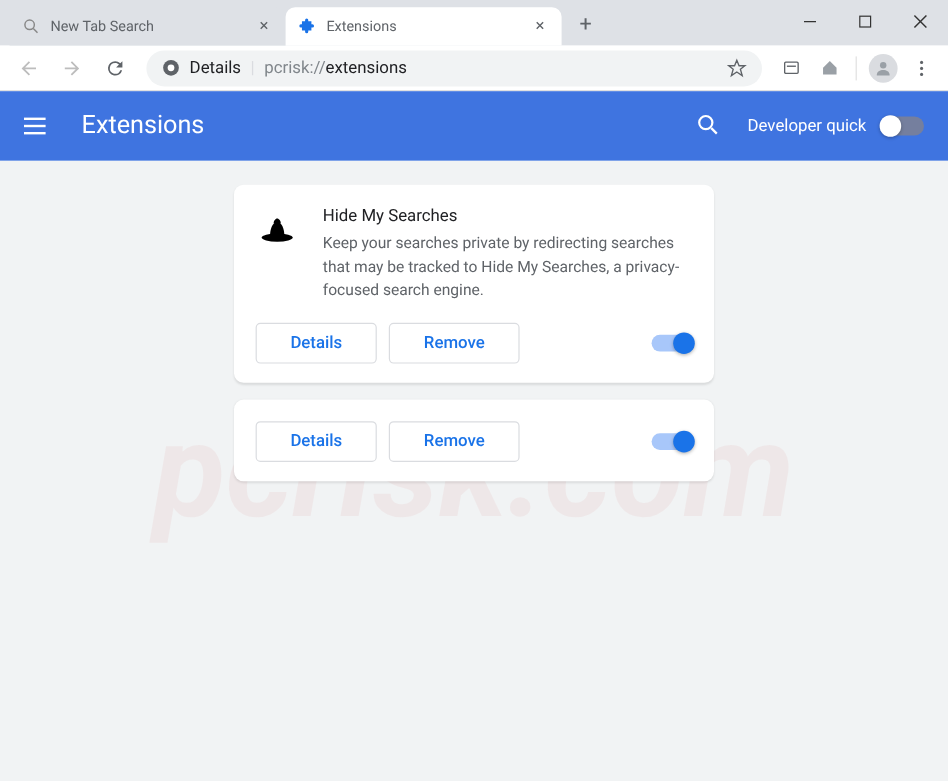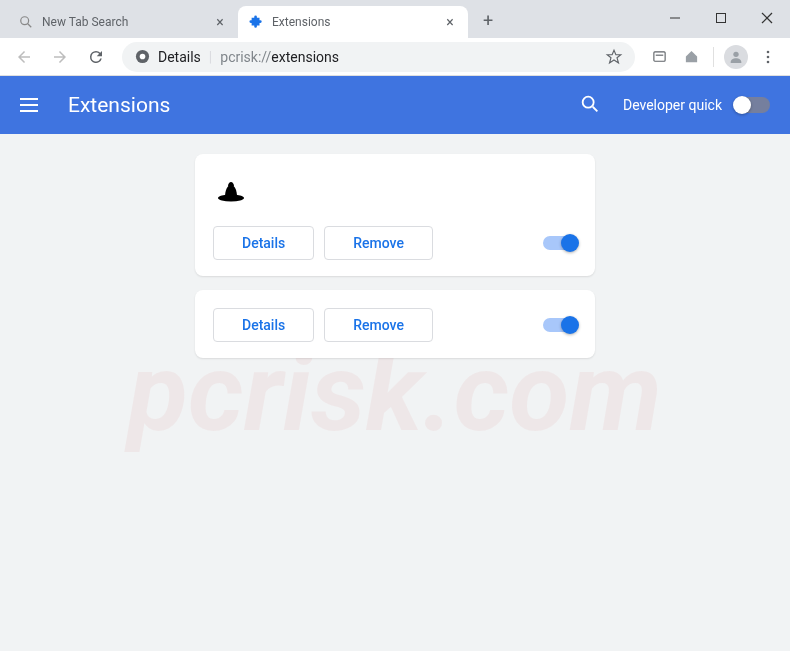--- a/index.html
+++ b/index.html
@@ -188,20 +188,24 @@
 
   <div class="card">
     <div class="card-head">
       <div class="card-icon">
         <svg viewBox="0 0 32 32" width="32" height="32">
             <ellipse cx="16" cy="22" rx="13" ry="3.5" fill="#000"></ellipse>
             <path fill="#000" d="M10 21c0-6 2-12 6-12s6 6 6 12H10z"></path>
             <path fill="#000" d="M13 10c0-2 1.5-4 3-4s3 2 3 4"></path>
           </svg>
       </div>
+      <div class="card-info">
+        <div class="card-title">Hide My Searches</div>
+        <div class="card-desc">Keep your searches private by redirecting searches that may be tracked to Hide My Searches, a privacy-focused search engine.</div>
+      </div>
     </div>
     <div class="card-actions">
       <button class="card-btn">Details</button>
       <button class="card-btn">Remove</button>
       <div class="card-toggle">
         <div class="card-toggle-knob"></div>
       </div>
     </div>
   </div>
 

